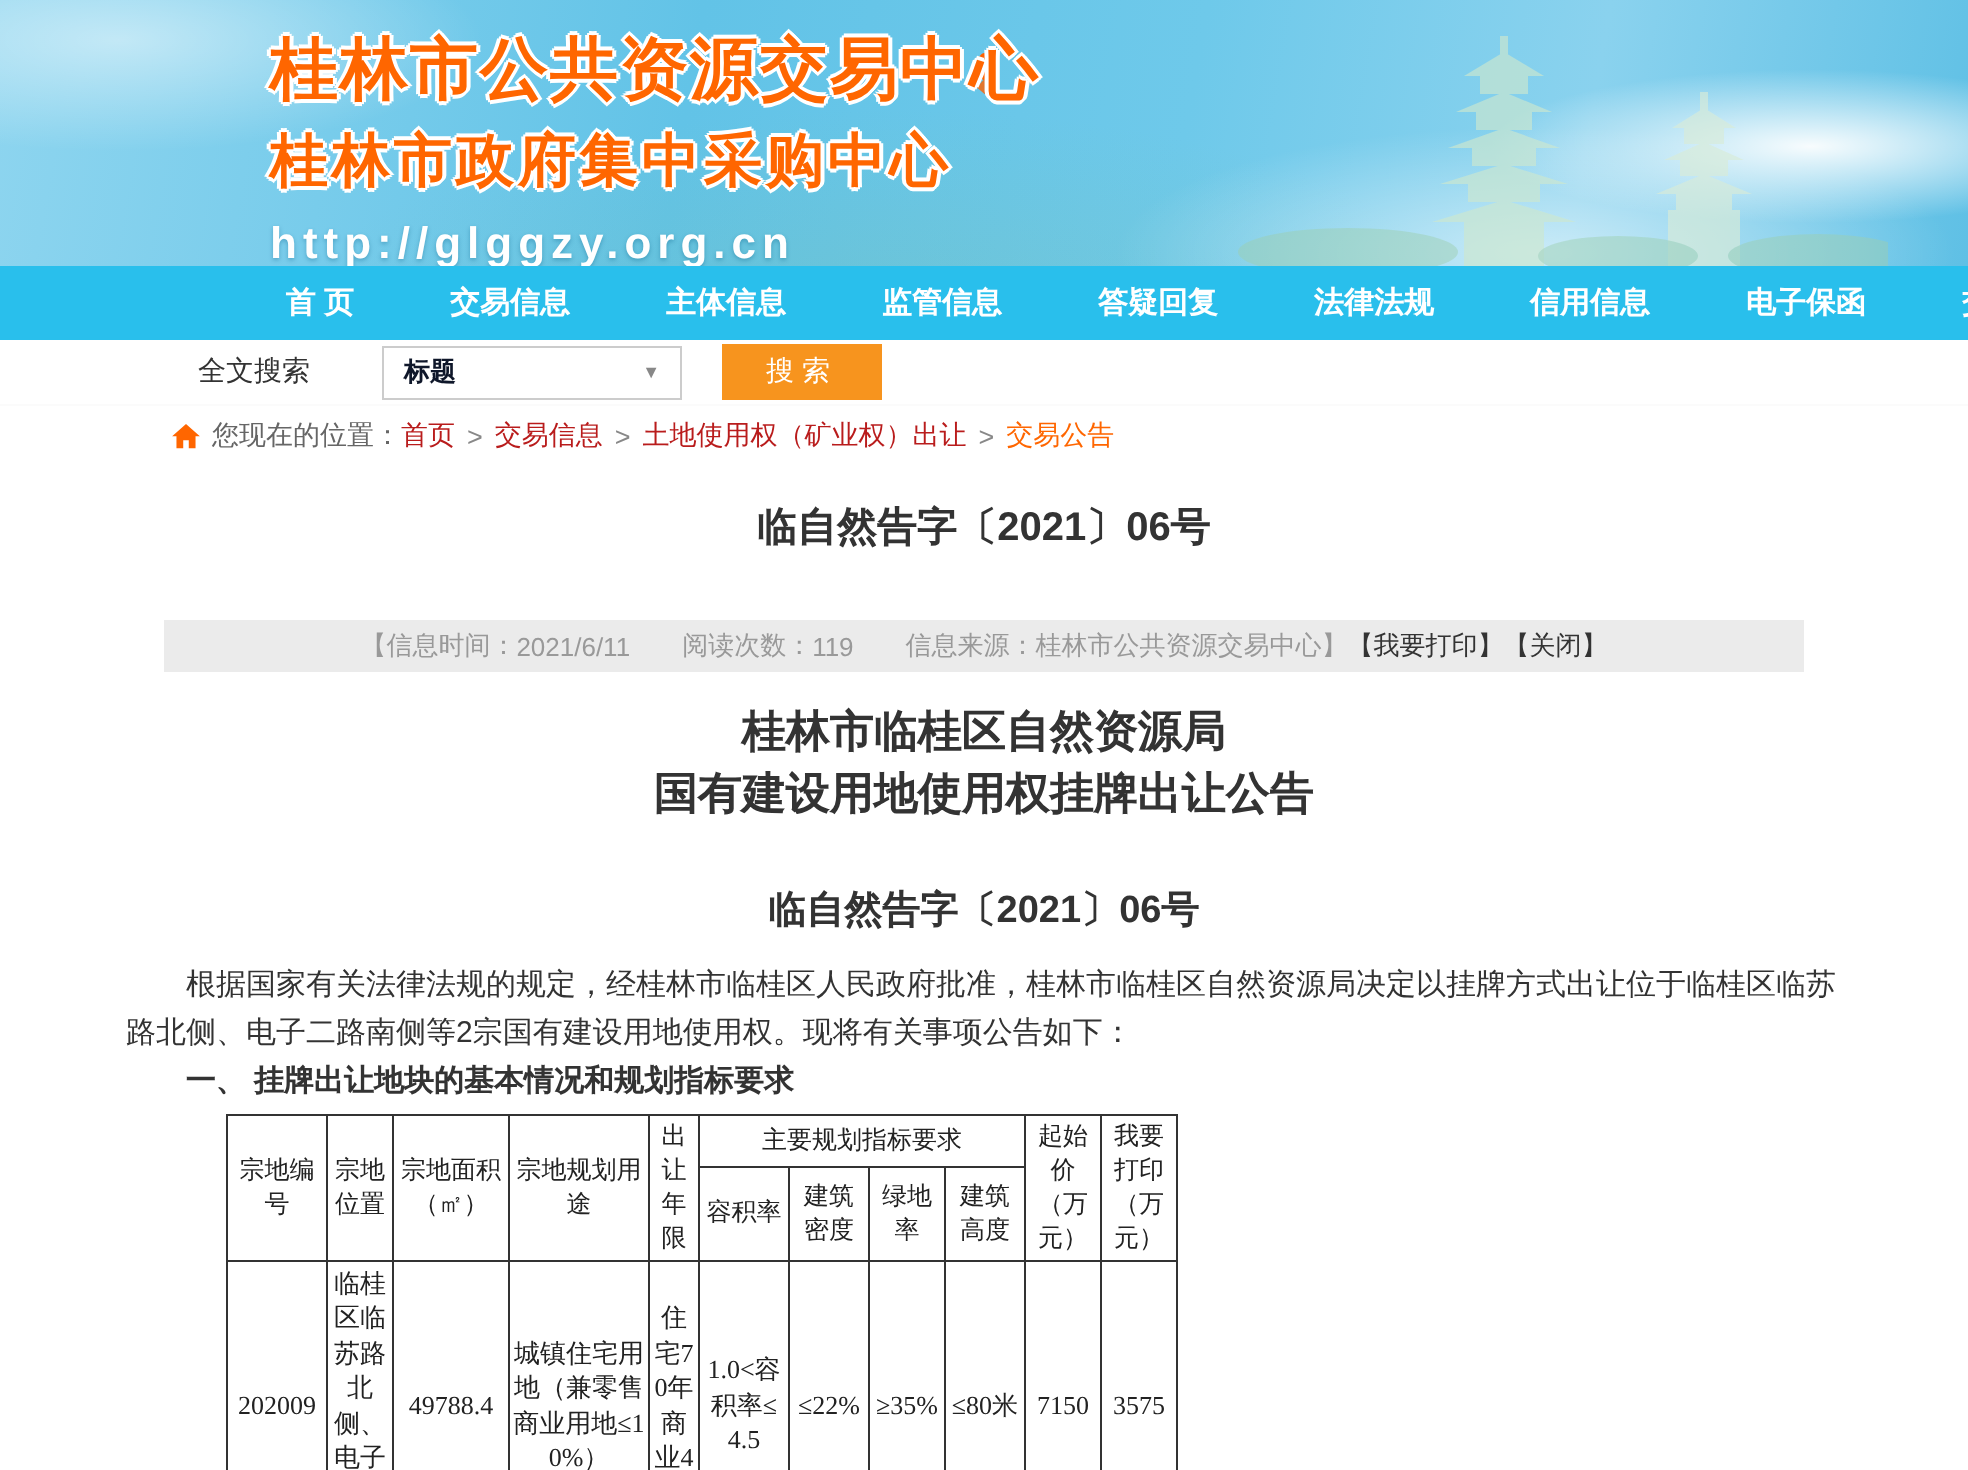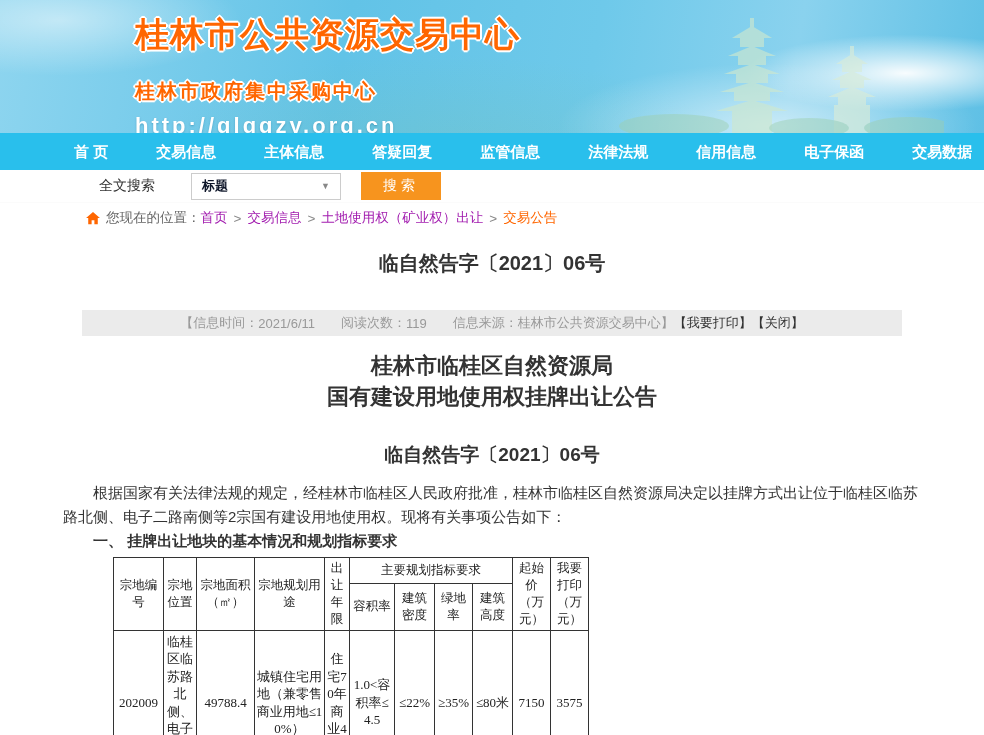--- a/index.html
+++ b/index.html
@@ -14,50 +14,50 @@
       radial-gradient(ellipse 300px 90px at 78% 95%, rgba(255,255,255,.55), rgba(255,255,255,0) 70%),
       radial-gradient(ellipse 260px 80px at 6% 15%, rgba(255,255,255,.5), rgba(255,255,255,0) 70%),
       radial-gradient(ellipse 420px 150px at 45% 120%, rgba(120,190,160,.25), rgba(120,190,160,0) 70%),
       linear-gradient(100deg, #8ed5ef 0%, #62c3e7 35%, #6ec9ea 60%, #8ad2ee 80%, #5fc0e5 100%);
   }
   .banner-art { position:absolute; right:40px; bottom:0; opacity:.65; }
   .logo-block { position:absolute; left:135px; top:12px; }
   .logo-l1 { font-size:34px; font-weight:bold; color:#ff6600; letter-spacing:1px;
     text-shadow:2px 0 0 #fff,-2px 0 0 #fff,0 2px 0 #fff,0 -2px 0 #fff,
                 1px 1px 0 #fff,-1px -1px 0 #fff,1px -1px 0 #fff,-1px 1px 0 #fff; }
-  .logo-l2 { font-size:20px; font-weight:bold; color:#ff6600; letter-spacing:2px; margin-top:20px;
+  .logo-l2 { font-size:29px; font-weight:bold; color:#ff6600; letter-spacing:2px; margin-top:3px;
     text-shadow:2px 0 0 #fff,-2px 0 0 #fff,0 2px 0 #fff,0 -2px 0 #fff,
                 1px 1px 0 #fff,-1px -1px 0 #fff,1px -1px 0 #fff,-1px 1px 0 #fff; }
   .logo-url { font-size:22px; font-weight:600; color:#fff; letter-spacing:3px; margin-top:8px;
     text-shadow:0 1px 2px rgba(0,90,130,.35); }
   .kite { position:absolute; left:487px; top:28px; width:11px; height:11px; background:#ff6200;
     transform:rotate(40deg); border-radius:2px; box-shadow:6px 8px 0 -3px rgba(255,98,0,.8); }
 
   
-  .nav { height:37px; background:#29bfec; display:flex; align-items:center; padding-left:50px; }
+  .nav { height:37px; background:#29bfec; display:flex; align-items:center; padding-left:119px; }
   .nav a { color:#fff; font-size:15px; font-weight:bold; text-decoration:none;
            padding:0 24px; line-height:37px; white-space:nowrap; }
 
   
   .search-bar { height:33px; display:flex; align-items:center; padding-left:99px; border-bottom:1px solid #fbfbfb; }
   .search-label { font-size:14px; color:#333; margin-right:12px; }
   .search-input { width:312px; height:27px; border:1px solid #ccc; font-size:13px; padding:0 8px;
                   color:#333; outline:none; font-family:inherit; }
   .search-input::placeholder { color:#8a8a8a; }
   .search-select { width:150px; height:27px; border:1px solid #ccc; margin-left:24px; display:flex;
                    align-items:center; justify-content:space-between; padding:0 10px; cursor:pointer; }
   .search-select .sel-text { font-size:13px; color:#0f172a;font-weight:bold; }
   .search-select .caret { font-size:9px; color:#888; }
   .search-btn { width:80px; height:28px; margin-left:20px; background:#f7941e; color:#fff;
                 border:none; font-size:14px; letter-spacing:4px; cursor:pointer; font-family:inherit; }
 
   
   .breadcrumb { height:30px; display:flex; align-items:center; padding-left:86px; font-size:13.5px; color:#666; }
   .breadcrumb .home-icon { margin-right:6px; display:inline-flex; }
-  .breadcrumb a { color:#a21caf; text-decoration:none; }
+  .breadcrumb a { color:#b91c1c; text-decoration:none; }
   .breadcrumb .sep { margin:0 6px; color:#888; }
   .breadcrumb .current { color:#ff6600;font-family:Liberation Serif, serif; }
 
   
   .doc-title { text-align:center; font-size:20px; font-weight:600; color:#333; margin-top:17px; }
 
   .info-bar { width:820px; margin:33px auto 0; height:26px; background:#ebebeb; display:flex;
               align-items:center; justify-content:center; font-size:13px; color:#999; }
   .info-bar .gap { display:inline-block; width:26px; }
   .info-bar .dark { color:#333; }
@@ -116,22 +116,22 @@
       <div class="logo-l1">桂林市公共资源交易中心</div>
       <div class="logo-l2">桂林市政府集中采购中心</div>
       <div class="logo-url">http://glggzy.org.cn</div>
     </div>
   </div>
 
   <div class="nav">
     <a href="#">首 页</a>
     <a href="#">交易信息</a>
     <a href="#">主体信息</a>
+    <a href="#">监管信息</a>
     <a href="#">答疑回复</a>
-    <a href="#">监管信息</a>
     <a href="#">法律法规</a>
     <a href="#">信用信息</a>
     <a href="#">电子保函</a>
     <a href="#">交易数据</a>
 
   </div>
 
   <div class="search-bar">
     <span class="search-label">全文搜索</span>
     <div class="search-select">

